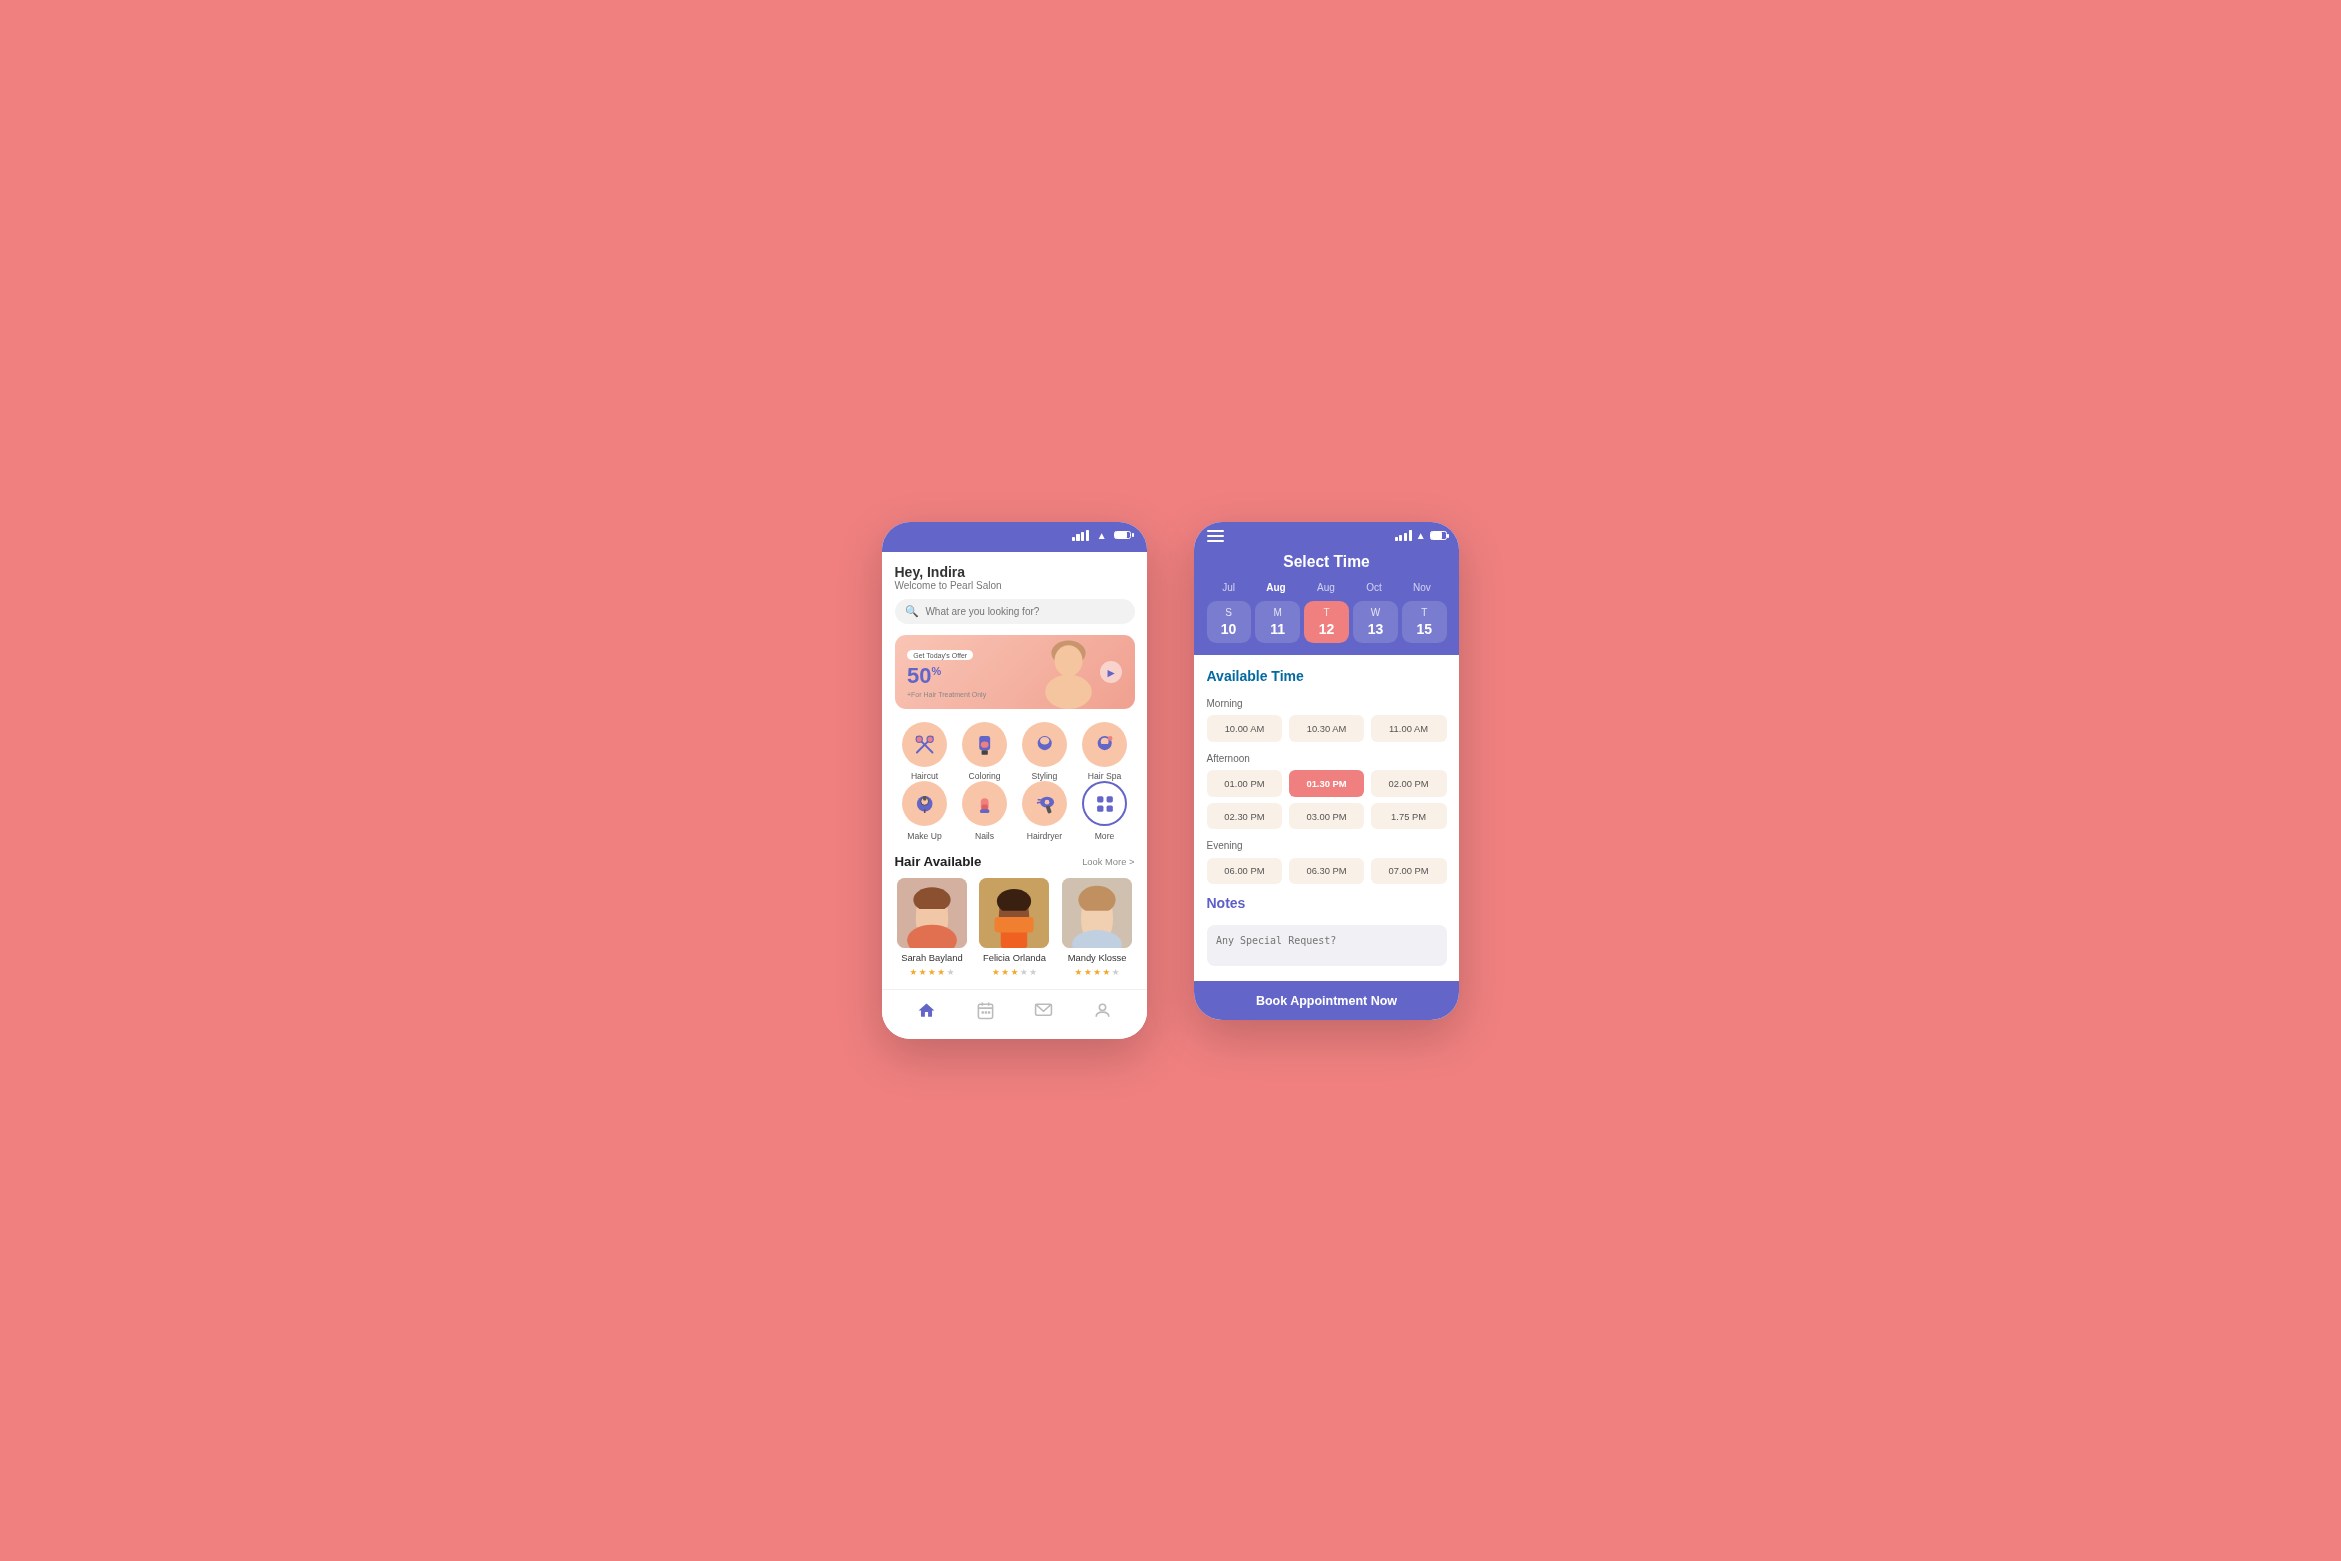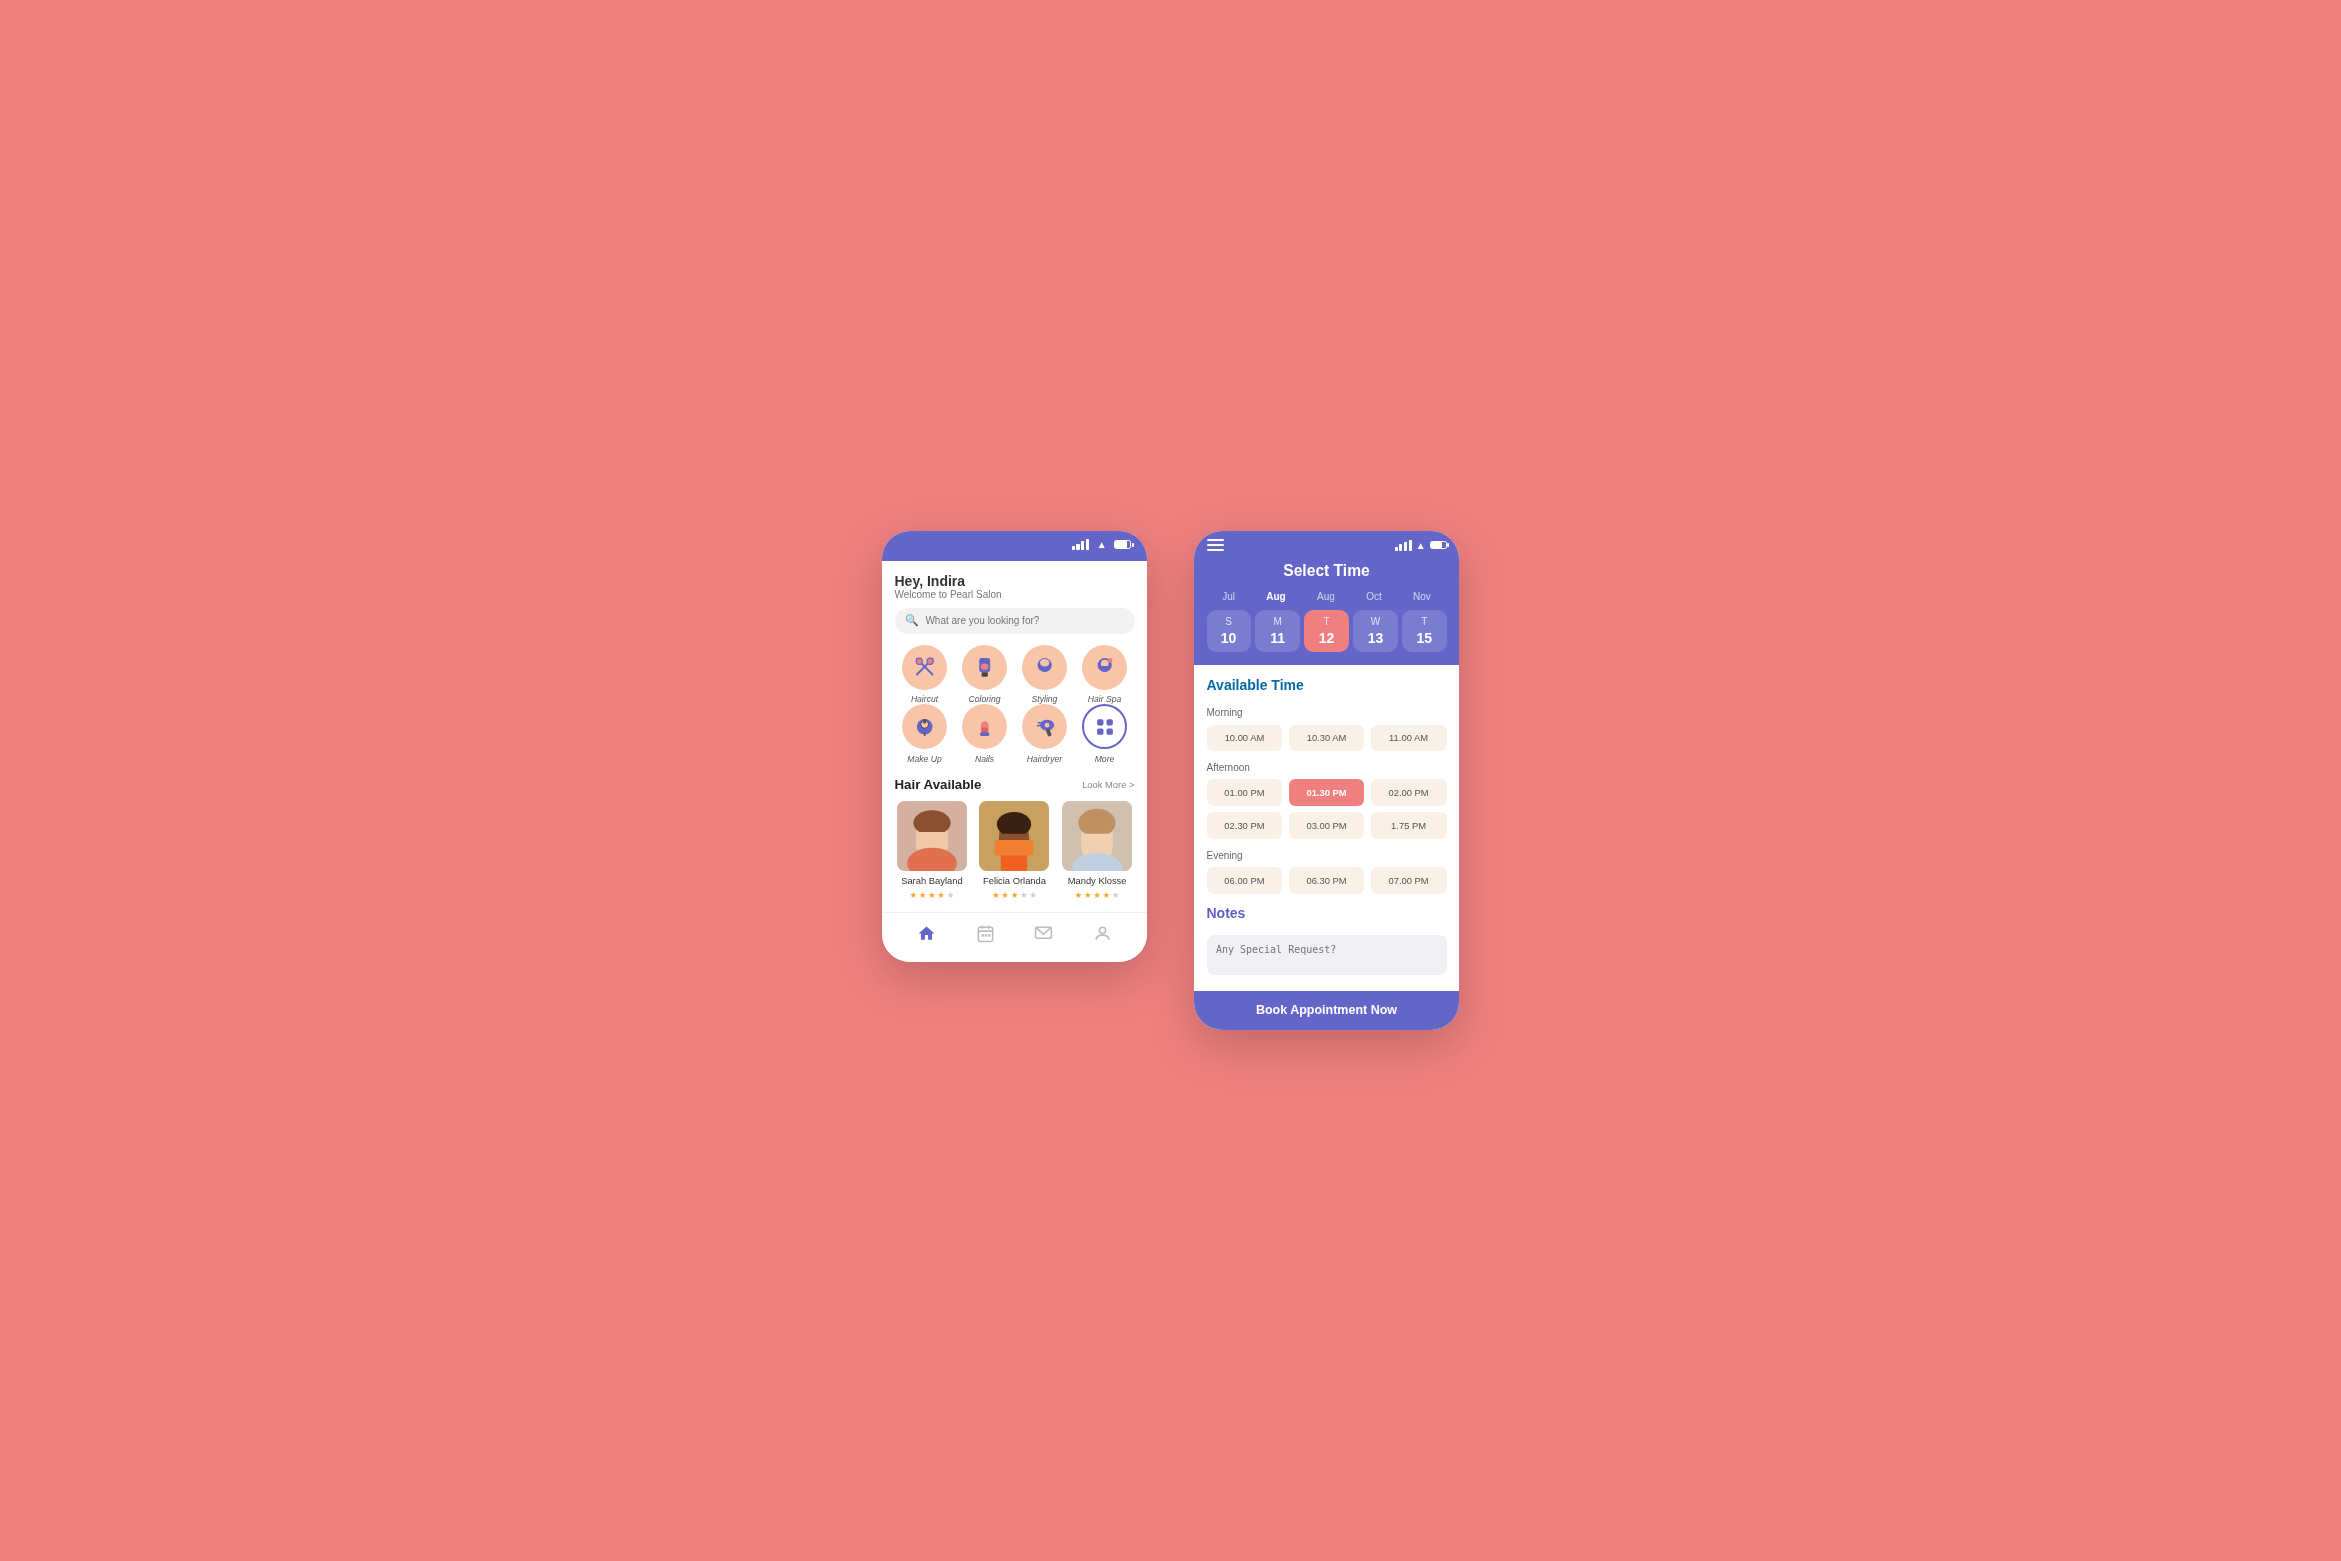--- a/index.html
+++ b/index.html
@@ -88,21 +88,21 @@
     .banner-text .sub { font-size: 7px; color: #888; margin-top: 1.6px; }
     .banner-arrow {
       width: 22px; height: 22px; background: rgba(255,255,255,0.5);
       border-radius: 50%; display: flex; align-items: center; justify-content: center;
       font-size: 9.4px; color: #6366c8; cursor: pointer; margin-left: 7.8px;
     }
 
     
     .services-grid {
       display: grid; grid-template-columns: repeat(4, 1fr);
-      gap: 0; margin-bottom: 12.5px; font-style: italic;
+      gap: 0; margin-bottom: 12.5px;
     }
     .service-item {
       display: flex; flex-direction: column; align-items: center; gap: 4.7px; cursor: pointer;
     }
     .service-circle {
       width: 45px; height: 45px; border-radius: 50%;
       background: #f9c5a8; display: flex; align-items: center; justify-content: center;
       font-size: 19px;
     }
     .service-circle.outlined {
@@ -220,20 +220,43 @@
           <span>Hey, </span><span style="font-weight:700">Indira</span>
         </div>
         <div class="welcome">Welcome to Pearl Salon</div>
       </div>
 
       <div class="search-bar">
         <span class="search-icon-svg">🔍</span>
         <input type="text" placeholder="What are you looking for?" style="">
       </div>
 
+      <div class="banner">
+        <div class="banner-text">
+          <div class="offer-label">Get Today's Offer</div>
+          <div class="discount">
+            <span>50</span><sup>%</sup>
+          </div>
+          <div class="sub">+For Hair Treatment Only</div>
+        </div>
+
+        <div style="position:absolute;right:35px;bottom:0;width:62px;height:100%;display:flex;align-items:flex-end;justify-content:center;overflow:hidden">
+          <svg width="55" height="70" viewBox="0 0 70 90">
+
+            <ellipse cx="35" cy="18" rx="22" ry="16" fill="#c8956c"></ellipse>
+
+            <ellipse cx="35" cy="28" rx="18" ry="20" fill="#f5c5a0"></ellipse>
+
+            <rect x="28" y="46" width="14" height="14" fill="#f5c5a0"></rect>
+
+            <ellipse cx="35" cy="68" rx="30" ry="22" fill="#f5c5a0"></ellipse>
+          </svg>
+        </div>
+        <div class="banner-arrow">▶</div>
+      </div>
 
       <div class="services-grid">
 
         <div class="service-item">
           <div class="service-circle">
             <svg width="23.4" height="23.4" viewBox="0 0 30 30">
               <line x1="5" y1="5" x2="25" y2="25" stroke="#6366c8" stroke-width="2.5" stroke-linecap="round"></line>
               <line x1="25" y1="5" x2="5" y2="25" stroke="#6366c8" stroke-width="2.5" stroke-linecap="round"></line>
               <circle cx="8" cy="8" r="4" fill="#f08080" stroke="#6366c8" stroke-width="1.5"></circle>
               <circle cx="22" cy="8" r="4" fill="#f08080" stroke="#6366c8" stroke-width="1.5"></circle>

